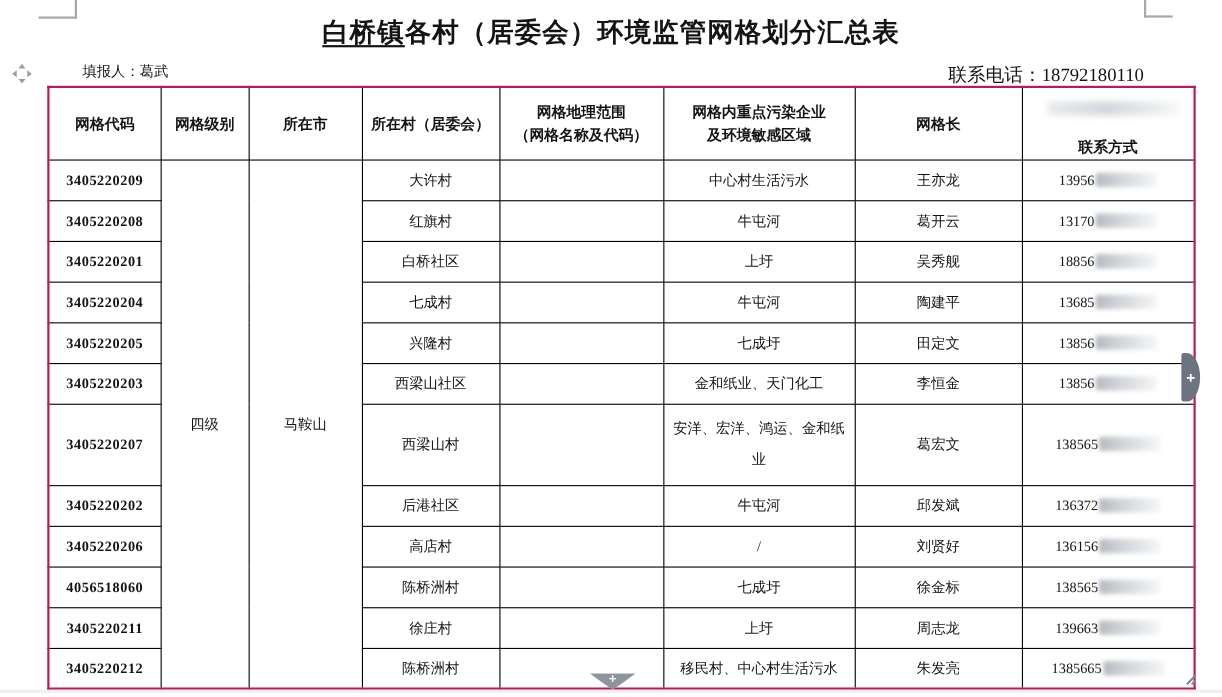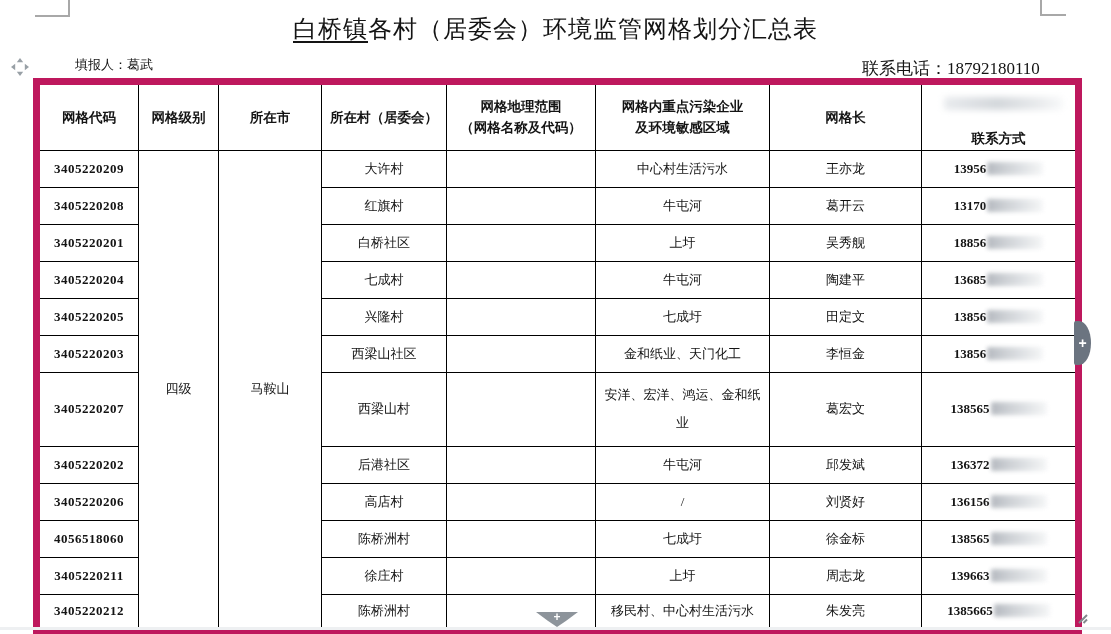--- a/index.html
+++ b/index.html
@@ -7,41 +7,41 @@
     position:relative;width:1111px;height:634px;background:#ffffff;
     font-family:"Liberation Serif","DejaVu Serif",serif;color:#141414;overflow:hidden;
   }
   
   .corner-tl{position:absolute;left:35px;top:0;width:33px;height:15px;
     border-right:2px solid #a8a8a8;border-bottom:2px solid #a8a8a8;}
   .corner-tr{position:absolute;left:1040px;top:0;width:24px;height:14px;
     border-left:2px solid #a8a8a8;border-bottom:2px solid #a8a8a8;}
   
   .title-line{position:absolute;top:13px;left:0;width:100%;text-align:center;
-    font-size:24px;font-weight:normal;letter-spacing:1px;}
+    font-size:24px;font-weight:bold;letter-spacing:1px;}
   .title-underline{text-decoration:underline;text-underline-offset:4px;}
   
   .reporter{position:absolute;left:64px;top:56px;font-size:13px;margin-left:11px;}
   .phone{position:absolute;left:862px;top:57px;font-size:17px;}
   
   .move-handle{position:absolute;left:11px;top:58px;width:18px;height:18px;cursor:move;}
   
-  table.grid{position:absolute;left:33px;top:78px;border-collapse:collapse;
-    table-layout:fixed;width:1042px;border:7px solid #be185d;}
+  table.grid{position:absolute;left:43px;top:78px;border-collapse:collapse;
+    table-layout:fixed;width:1042px;border:2px solid #be185d;}
   .grid th,.grid td{border:1px solid #000;text-align:center;vertical-align:middle;
     font-size:13px;padding:0 4px;overflow:hidden;}
   .grid thead th{height:54px;font-weight:bold;white-space:pre-line;font-size:13.5px;line-height:1.6;}
   tr.r-std{height:37px;}
   tr.r-tall{height:74px;}
   .th-contact{vertical-align:bottom;padding-bottom:9px;position:relative;}
   .th-contact .hdr-smudge{position:absolute;left:22px;right:12px;top:12px;height:13px;
     background:linear-gradient(90deg,#e9ebee 0%,#d3d7db 45%,#e9ebed 80%,#f8f9fa 100%);
     filter:blur(3px);border-radius:2px;}
   .cell-code{letter-spacing:.5px;font-weight:bold;}
-  .cell-contact{text-align:left;padding-left:27px;white-space:nowrap;font-weight:bold;}
+  .cell-contact{text-align:left;padding-left:27px;white-space:nowrap;}
   .smudge{display:inline-block;width:56px;height:13px;margin-left:1px;vertical-align:-2px;
     background:linear-gradient(90deg,#a9aeb5 0%,#c7cbd0 35%,#dfe2e5 70%,#f4f5f6 100%);
     filter:blur(2px);border-radius:2px;opacity:.85;}
   .pollution-wrap{line-height:2.2;}
   
   .add-col-btn{position:absolute;left:1074px;top:321px;width:17px;height:44px;
     background:#6b7480;border-radius:2px 12px 12px 2px / 2px 22px 22px 2px;
     color:#fff;font-family:"Liberation Sans",sans-serif;font-weight:bold;font-size:14px;
     display:flex;align-items:center;justify-content:center;cursor:pointer;}
   .add-row-btn{position:absolute;left:536px;top:612px;width:42px;height:15px;

